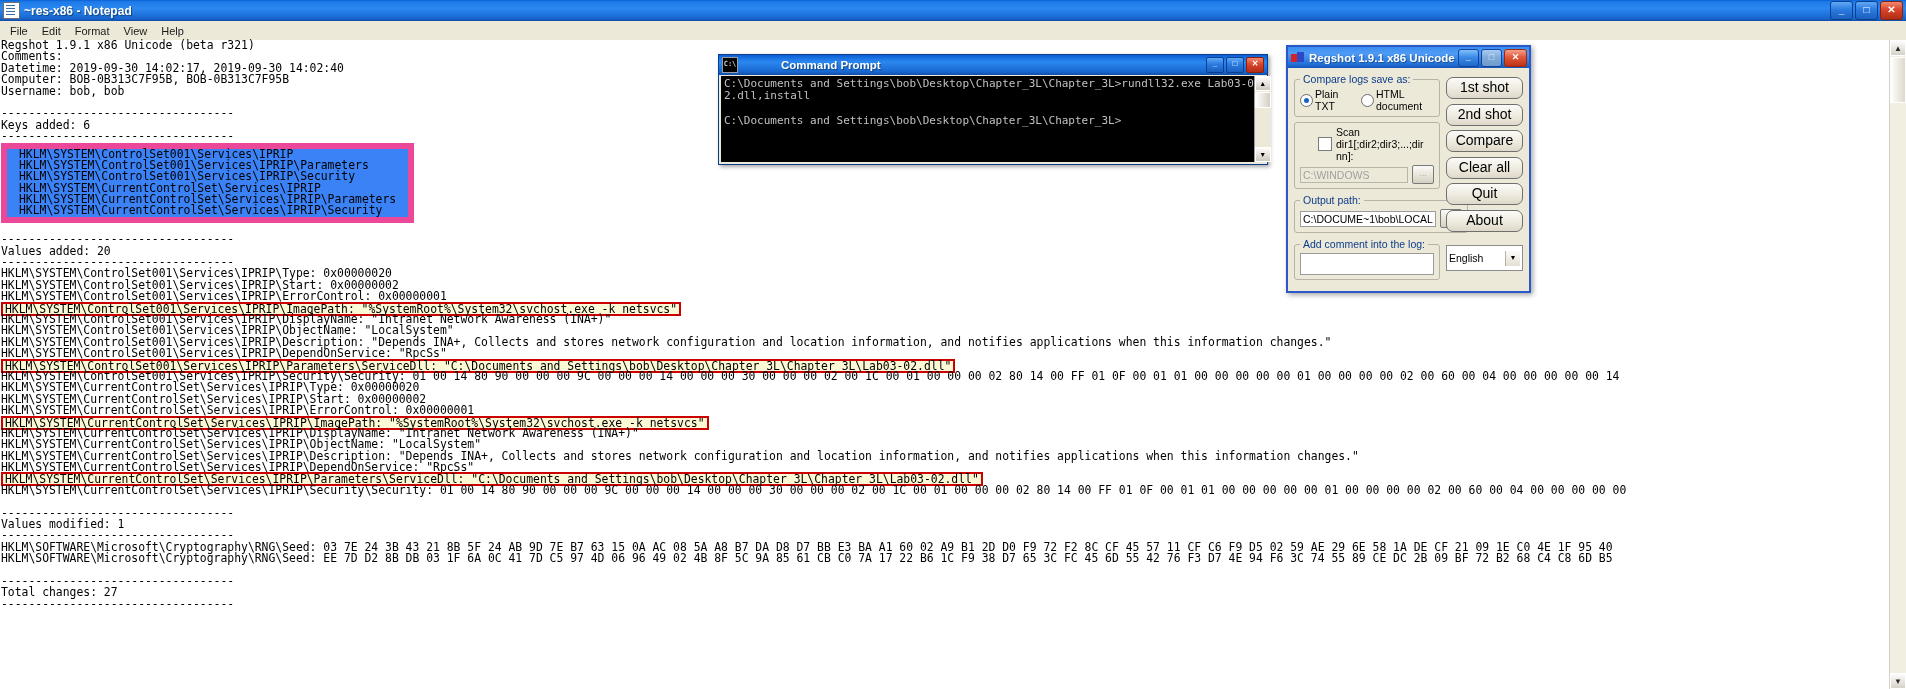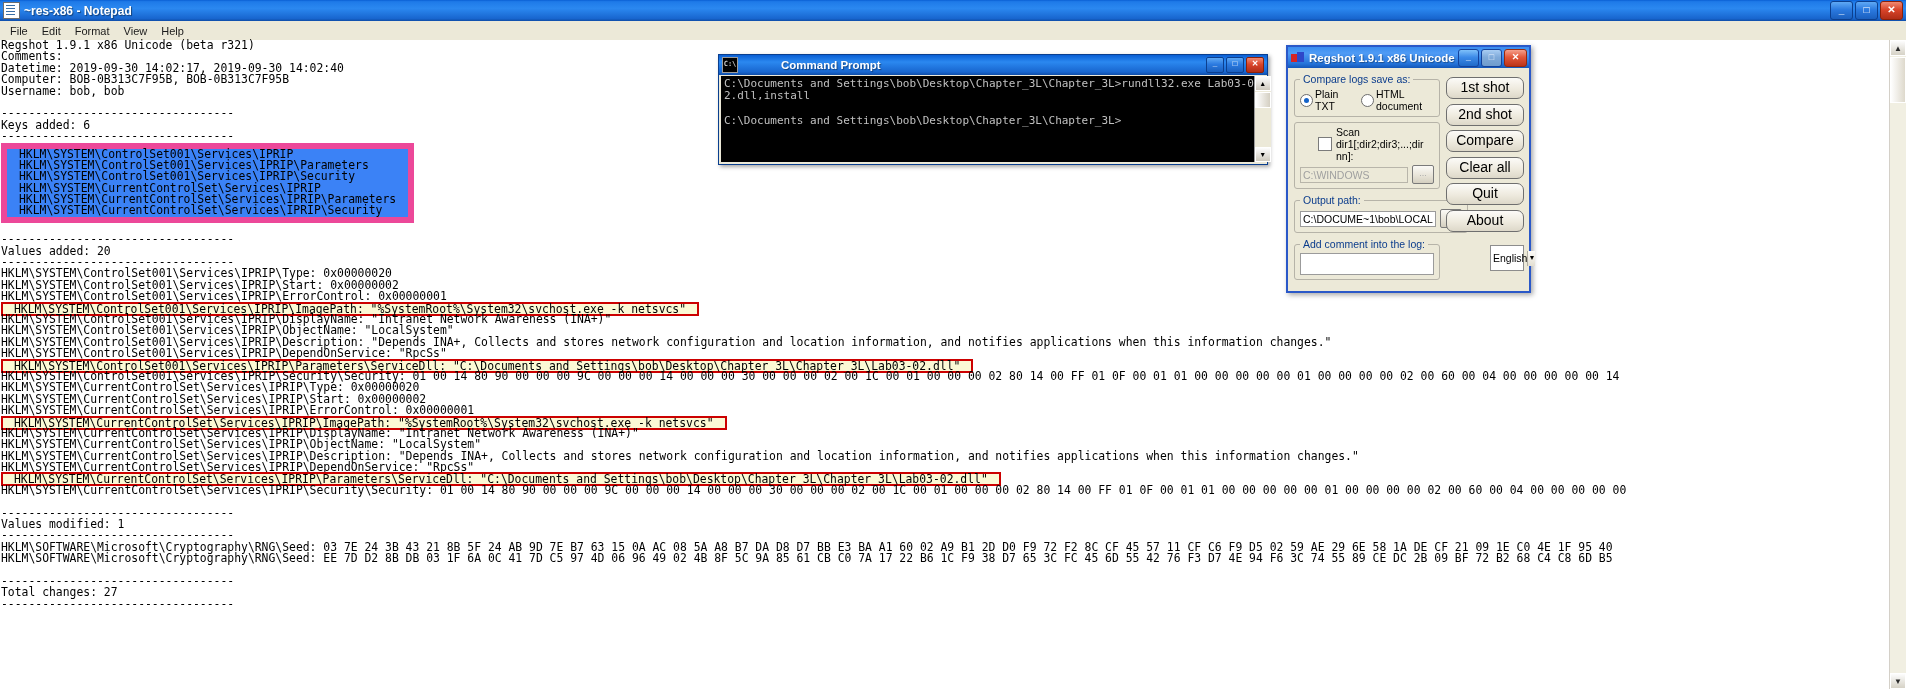--- a/index.html
+++ b/index.html
@@ -37,21 +37,21 @@
     background:linear-gradient(to right,#fefefe,#ded9cc);border:1px solid #ffffff;box-sizing:border-box;}
   
   #logtext{
     position:absolute;left:1px;top:0;right:17px;top:0;
     font-family:"DejaVu Sans Mono","Liberation Mono",monospace;
     font-size:11.4px;line-height:11.4px;color:#000000;white-space:pre;letter-spacing:0px;
   }
   .line{height:11.4px;white-space:pre;}
   .hl-block{background:#3b82f6;border:6px solid #ec4899;display:inline-block;padding:0 12px;box-sizing:border-box;}
   .hl-line{background:#fbf9d5;border:2px solid #cc0000;box-sizing:border-box;display:inline-block;
-    height:14px;line-height:10px;padding:0 11px;margin:-1px 0;}
+    height:14px;line-height:10px;padding:0 2px;margin:-1px 0;}
   
   #cmd{position:absolute;left:718px;top:54px;width:550px;height:111px;
     background:#ece9d8;border:1px solid #0a3f8f;box-sizing:border-box;box-shadow:2px 2px 4px rgba(0,0,0,.35);}
   .cmd-title{height:20px;background:linear-gradient(to bottom,#0a5fd4 0%,#2b88f0 35%,#1866cf 85%,#0f4da8 100%);
     display:flex;align-items:center;padding-left:3px;color:#fff;font-size:11.5px;font-weight:bold;}
   .cmd-ic{width:14px;height:14px;background:#000;border:1px solid #9b9b9b;margin-right:4px;color:#c8c8c8;font-size:7px;
     line-height:13px;text-align:center;font-family:"DejaVu Sans Mono",monospace;flex:none;}
   .cmd-title-text{flex:1;text-shadow:1px 1px 1px rgba(0,0,0,.4);margin-left:39px;}
   .cmd-btns{display:flex;gap:2px;padding-right:3px;}
   .cmd-btn{width:16px;height:14px;border:1px solid #0c3f8f;border-radius:2px;
@@ -97,21 +97,21 @@
     box-sizing:border-box;color:#000;overflow:hidden;white-space:nowrap;}
   .ipt.dis{background:#ece9d8;color:#a0a0a0;border-color:#b8b5aa;}
   .iptrow{display:flex;gap:4px;align-items:center;}
   .dots{width:20px;height:17px;border:1px solid #7a7a7a;border-radius:2px;
     background:linear-gradient(to bottom,#fbfaf7,#e6e2d6 60%,#d4cfc0);font-size:9px;line-height:15px;text-align:center;color:#333;}
   .dots.dis{color:#aaa;}
   .sbtn{height:20px;border:1px solid #6f6f6f;border-radius:7px;
     background:linear-gradient(to bottom,#fcfbf8,#eeeade 55%,#ddd8c9);font-size:14px;line-height:18px;
     text-align:center;color:#000;}
   .sel{height:17px;border:1px solid #8d8d8d;background:#fff;font-size:10.5px;line-height:15px;padding:12px 2px;
-    display:flex;align-items:center;justify-content:space-between;color:#000;box-sizing:border-box;margin-left:44px;}
+    display:flex;align-items:center;justify-content:space-between;color:#000;box-sizing:border-box;}
   .sel .arr{width:14px;height:15px;background:linear-gradient(to bottom,#fcfbf8,#e3dfd2);border-left:1px solid #b3b0a5;
     font-size:7px;text-align:center;line-height:14px;}
   .cmtbox{height:20px;border:1px solid #9b9b9b;background:#fff;}
 </style>
 </head>
 <body>
 
 <div id="notepad">
 
   <div class="np-title">

